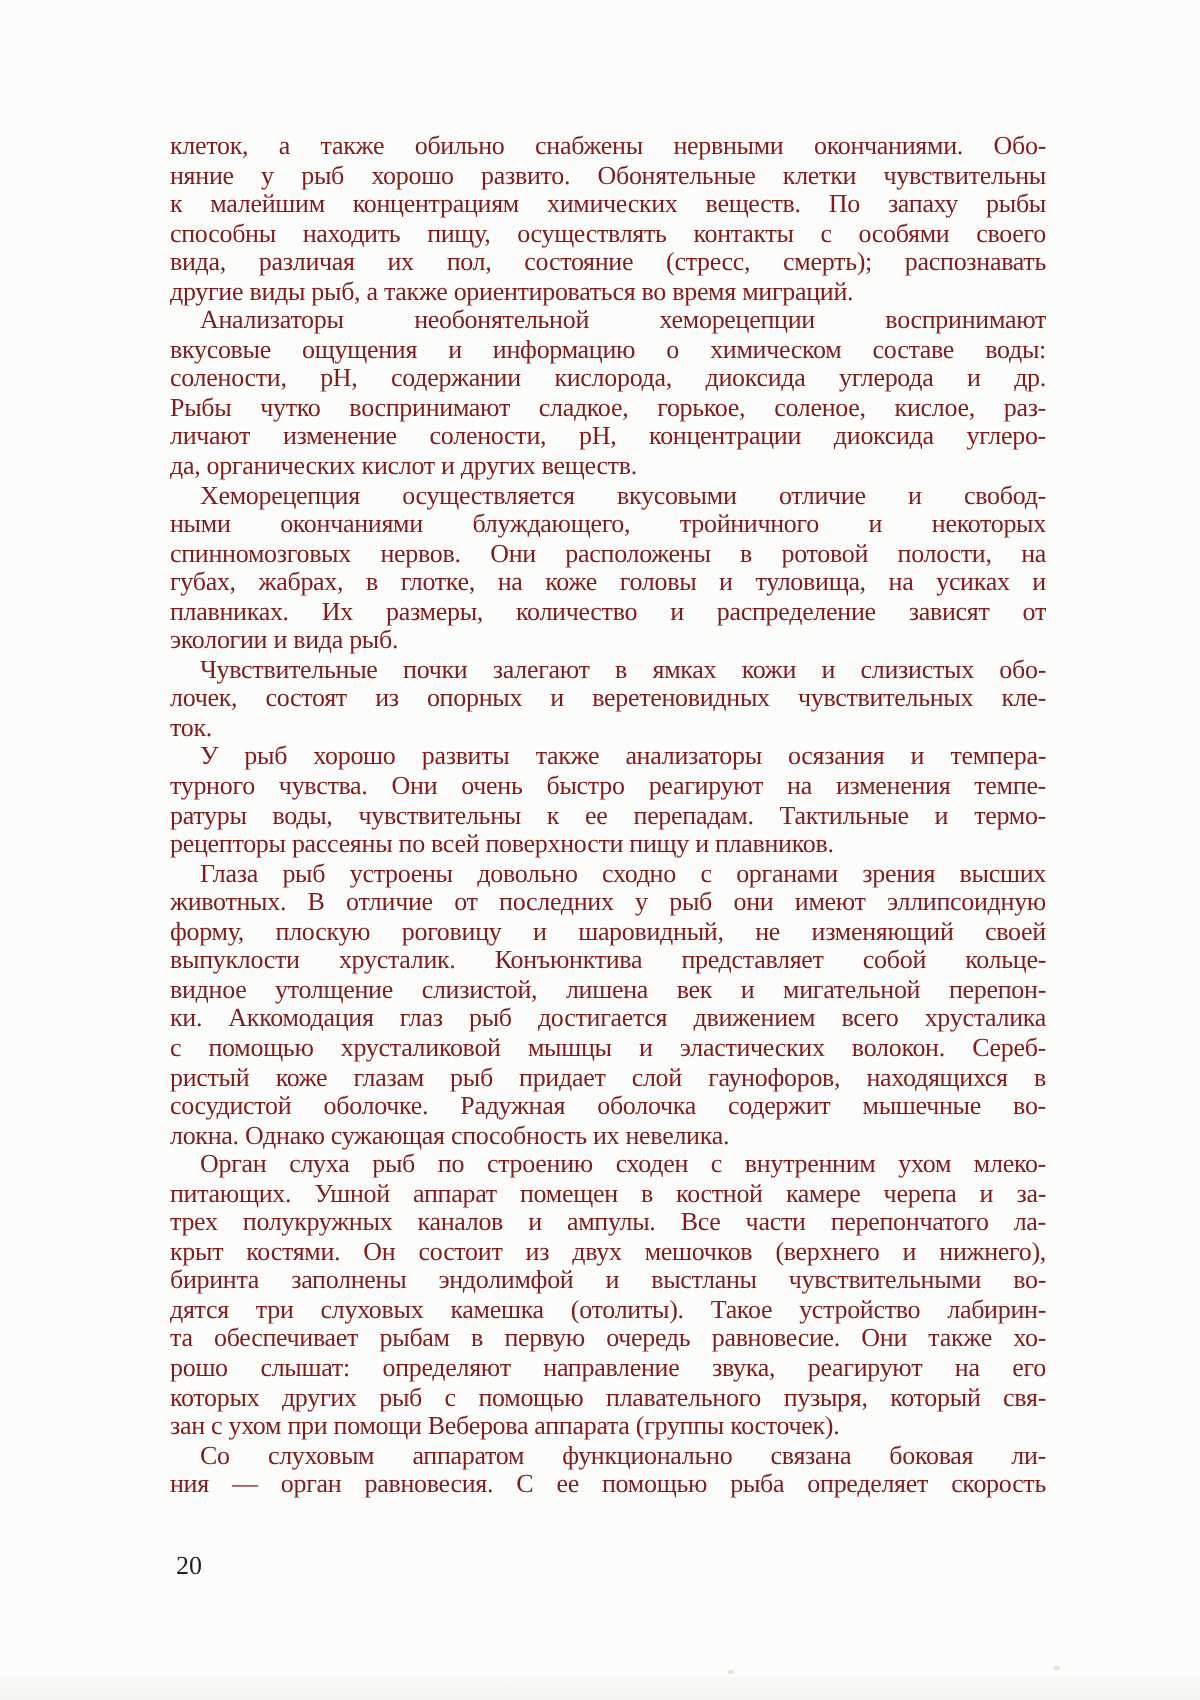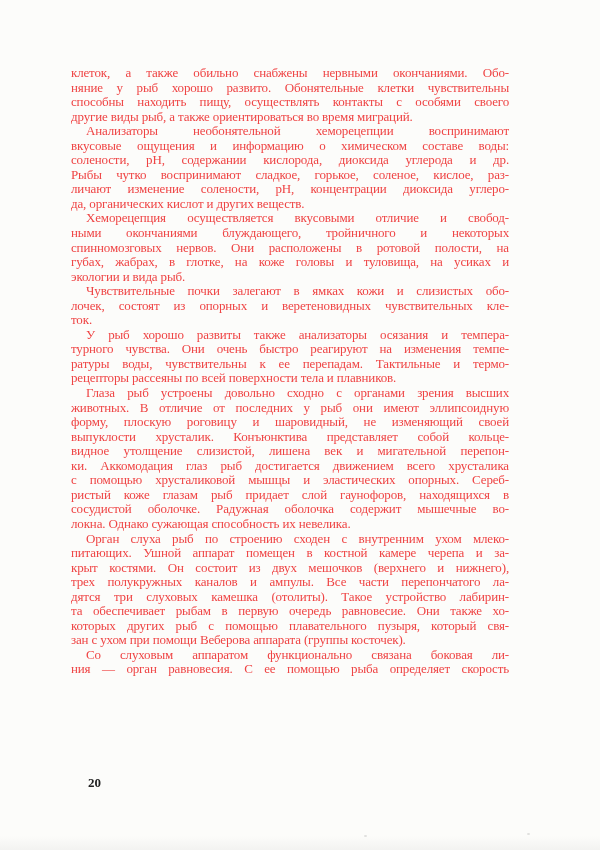--- a/index.html
+++ b/index.html
@@ -14,24 +14,24 @@
     overflow: hidden;
     font-family: "Liberation Serif", "DejaVu Serif", serif;
   }
   .page {
     position: absolute;
     inset: 0;
     background: #fcfcfa;
   }
   .textcol {
     position: absolute;
-    left: 71px;
+    left: 85px;
     top: 66px;
     width: 438px;
-    color: #ef4444;
+    color: #7f1d1d;
   }
   .line {
     font-size: 13px;
     letter-spacing: -0.15px;
     height: 14.55px;
     line-height: 14.55px;
     overflow: hidden;
     text-align: justify;
     text-align-last: justify;
     white-space: normal;
@@ -41,21 +41,21 @@
     text-align-last: left;
   }
   .line.indent {
     text-indent: 15px;
   }
   .pagenum {
     position: absolute;
     left: 88px;
     top: 775px;
     font-size: 13px;
-    font-weight: 700;
+    font-weight: 400;
     color: #222;
   }
   .scan-edge {
     position: absolute;
     left: 0;
     bottom: 0;
     width: 600px;
     height: 14px;
     background: linear-gradient(to bottom, rgba(0,0,0,0) 0%, rgba(120,120,115,0.07) 100%);
   }
@@ -67,56 +67,61 @@
   .speck.s1 { left: 364px; top: 835px; width: 3px; height: 2px; }
   .speck.s2 { left: 527px; top: 833px; width: 3px; height: 2px; }
 </style>
 </head>
 <body>
 
 <div class="page">
   <div class="textcol" id="textcol">
       <div class="line">клеток, а также обильно снабжены нервными окончаниями. Обо-</div>
       <div class="line">няние у рыб хорошо развито. Обонятельные клетки чувствительны</div>
+      <div class="line">к малейшим концентрациям химических веществ. По запаху рыбы</div>
       <div class="line">способны находить пищу, осуществлять контакты с особями своего</div>
+      <div class="line">вида, различая их пол, состояние (стресс, смерть); распознавать</div>
       <div class="line lastline">другие виды рыб, а также ориентироваться во время миграций.</div>
       <div class="line indent">Анализаторы необонятельной хеморецепции воспринимают</div>
       <div class="line">вкусовые ощущения и информацию о химическом составе воды:</div>
       <div class="line">солености, pH, содержании кислорода, диоксида углерода и др.</div>
       <div class="line">Рыбы чутко воспринимают сладкое, горькое, соленое, кислое, раз-</div>
       <div class="line">личают изменение солености, pH, концентрации диоксида углеро-</div>
       <div class="line lastline">да, органических кислот и других веществ.</div>
       <div class="line indent">Хеморецепция осуществляется вкусовыми отличие и свобод-</div>
       <div class="line">ными окончаниями блуждающего, тройничного и некоторых</div>
       <div class="line">спинномозговых нервов. Они расположены в ротовой полости, на</div>
       <div class="line">губах, жабрах, в глотке, на коже головы и туловища, на усиках и</div>
+      <div class="line">плавниках. Их размеры, количество и распределение зависят от</div>
       <div class="line lastline">экологии и вида рыб.</div>
       <div class="line indent">Чувствительные почки залегают в ямках кожи и слизистых обо-</div>
       <div class="line">лочек, состоят из опорных и веретеновидных чувствительных кле-</div>
       <div class="line lastline">ток.</div>
       <div class="line indent">У рыб хорошо развиты также анализаторы осязания и темпера-</div>
       <div class="line">турного чувства. Они очень быстро реагируют на изменения темпе-</div>
       <div class="line">ратуры воды, чувствительны к ее перепадам. Тактильные и термо-</div>
-      <div class="line lastline">рецепторы рассеяны по всей поверхности тела и плавников.</div>
+      <div class="line lastline">рецепторы рассеяны по всей поверхности пищу и плавников.</div>
       <div class="line indent">Глаза рыб устроены довольно сходно с органами зрения высших</div>
       <div class="line">животных. В отличие от последних у рыб они имеют эллипсоидную</div>
       <div class="line">форму, плоскую роговицу и шаровидный, не изменяющий своей</div>
       <div class="line">выпуклости хрусталик. Конъюнктива представляет собой кольце-</div>
       <div class="line">видное утолщение слизистой, лишена век и мигательной перепон-</div>
       <div class="line">ки. Аккомодация глаз рыб достигается движением всего хрусталика</div>
-      <div class="line">с помощью хрусталиковой мышцы и эластических опорных. Сереб-</div>
+      <div class="line">с помощью хрусталиковой мышцы и эластических волокон. Сереб-</div>
       <div class="line">ристый коже глазам рыб придает слой гаунофоров, находящихся в</div>
       <div class="line">сосудистой оболочке. Радужная оболочка содержит мышечные во-</div>
       <div class="line lastline">локна. Однако сужающая способность их невелика.</div>
       <div class="line indent">Орган слуха рыб по строению сходен с внутренним ухом млеко-</div>
       <div class="line">питающих. Ушной аппарат помещен в костной камере черепа и за-</div>
+      <div class="line">трех полукружных каналов и ампулы. Все части перепончатого ла-</div>
       <div class="line">крыт костями. Он состоит из двух мешочков (верхнего и нижнего),</div>
-      <div class="line">трех полукружных каналов и ампулы. Все части перепончатого ла-</div>
+      <div class="line">биринта заполнены эндолимфой и выстланы чувствительными во-</div>
       <div class="line">дятся три слуховых камешка (отолиты). Такое устройство лабирин-</div>
       <div class="line">та обеспечивает рыбам в первую очередь равновесие. Они также хо-</div>
+      <div class="line">рошо слышат: определяют направление звука, реагируют на его</div>
       <div class="line">которых других рыб с помощью плавательного пузыря, который свя-</div>
       <div class="line lastline">зан с ухом при помощи Веберова аппарата (группы косточек).</div>
       <div class="line indent">Со слуховым аппаратом функционально связана боковая ли-</div>
       <div class="line">ния — орган равновесия. С ее помощью рыба определяет скорость</div>
     </div>
   <div class="pagenum">20</div>
   <div class="scan-edge"></div>
   <div class="speck s1"></div>
   <div class="speck s2"></div>
 </div>

